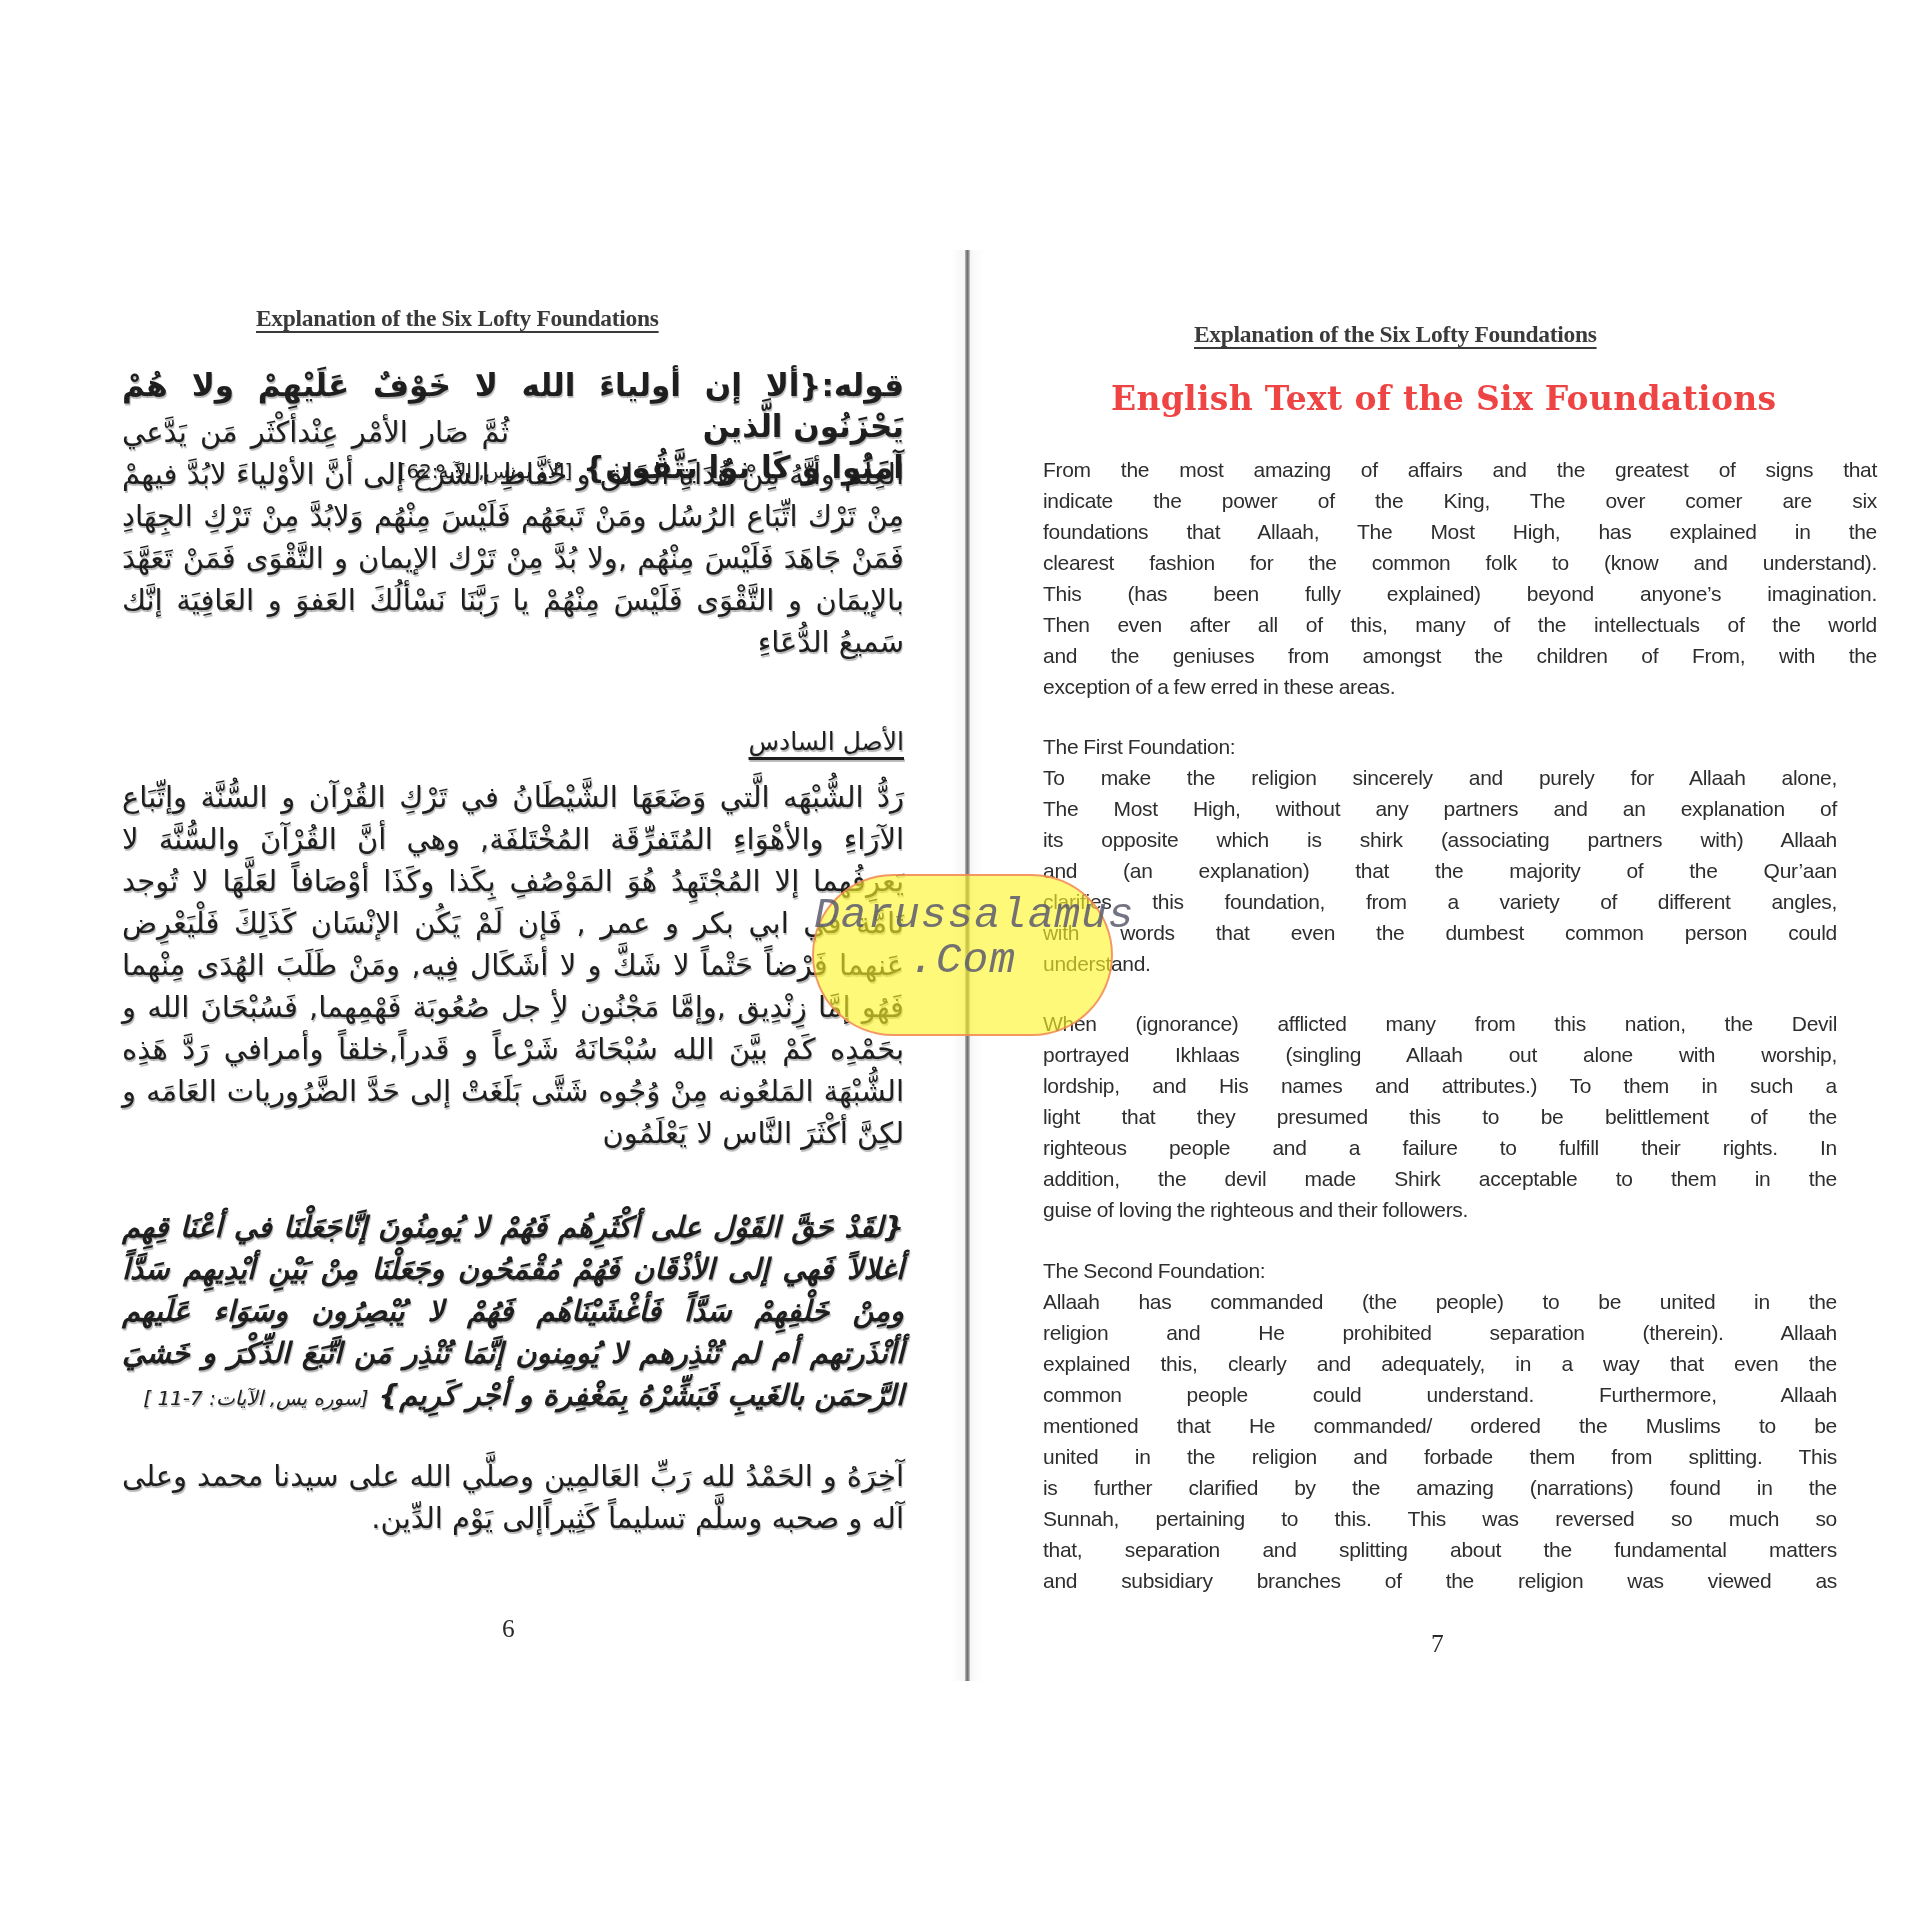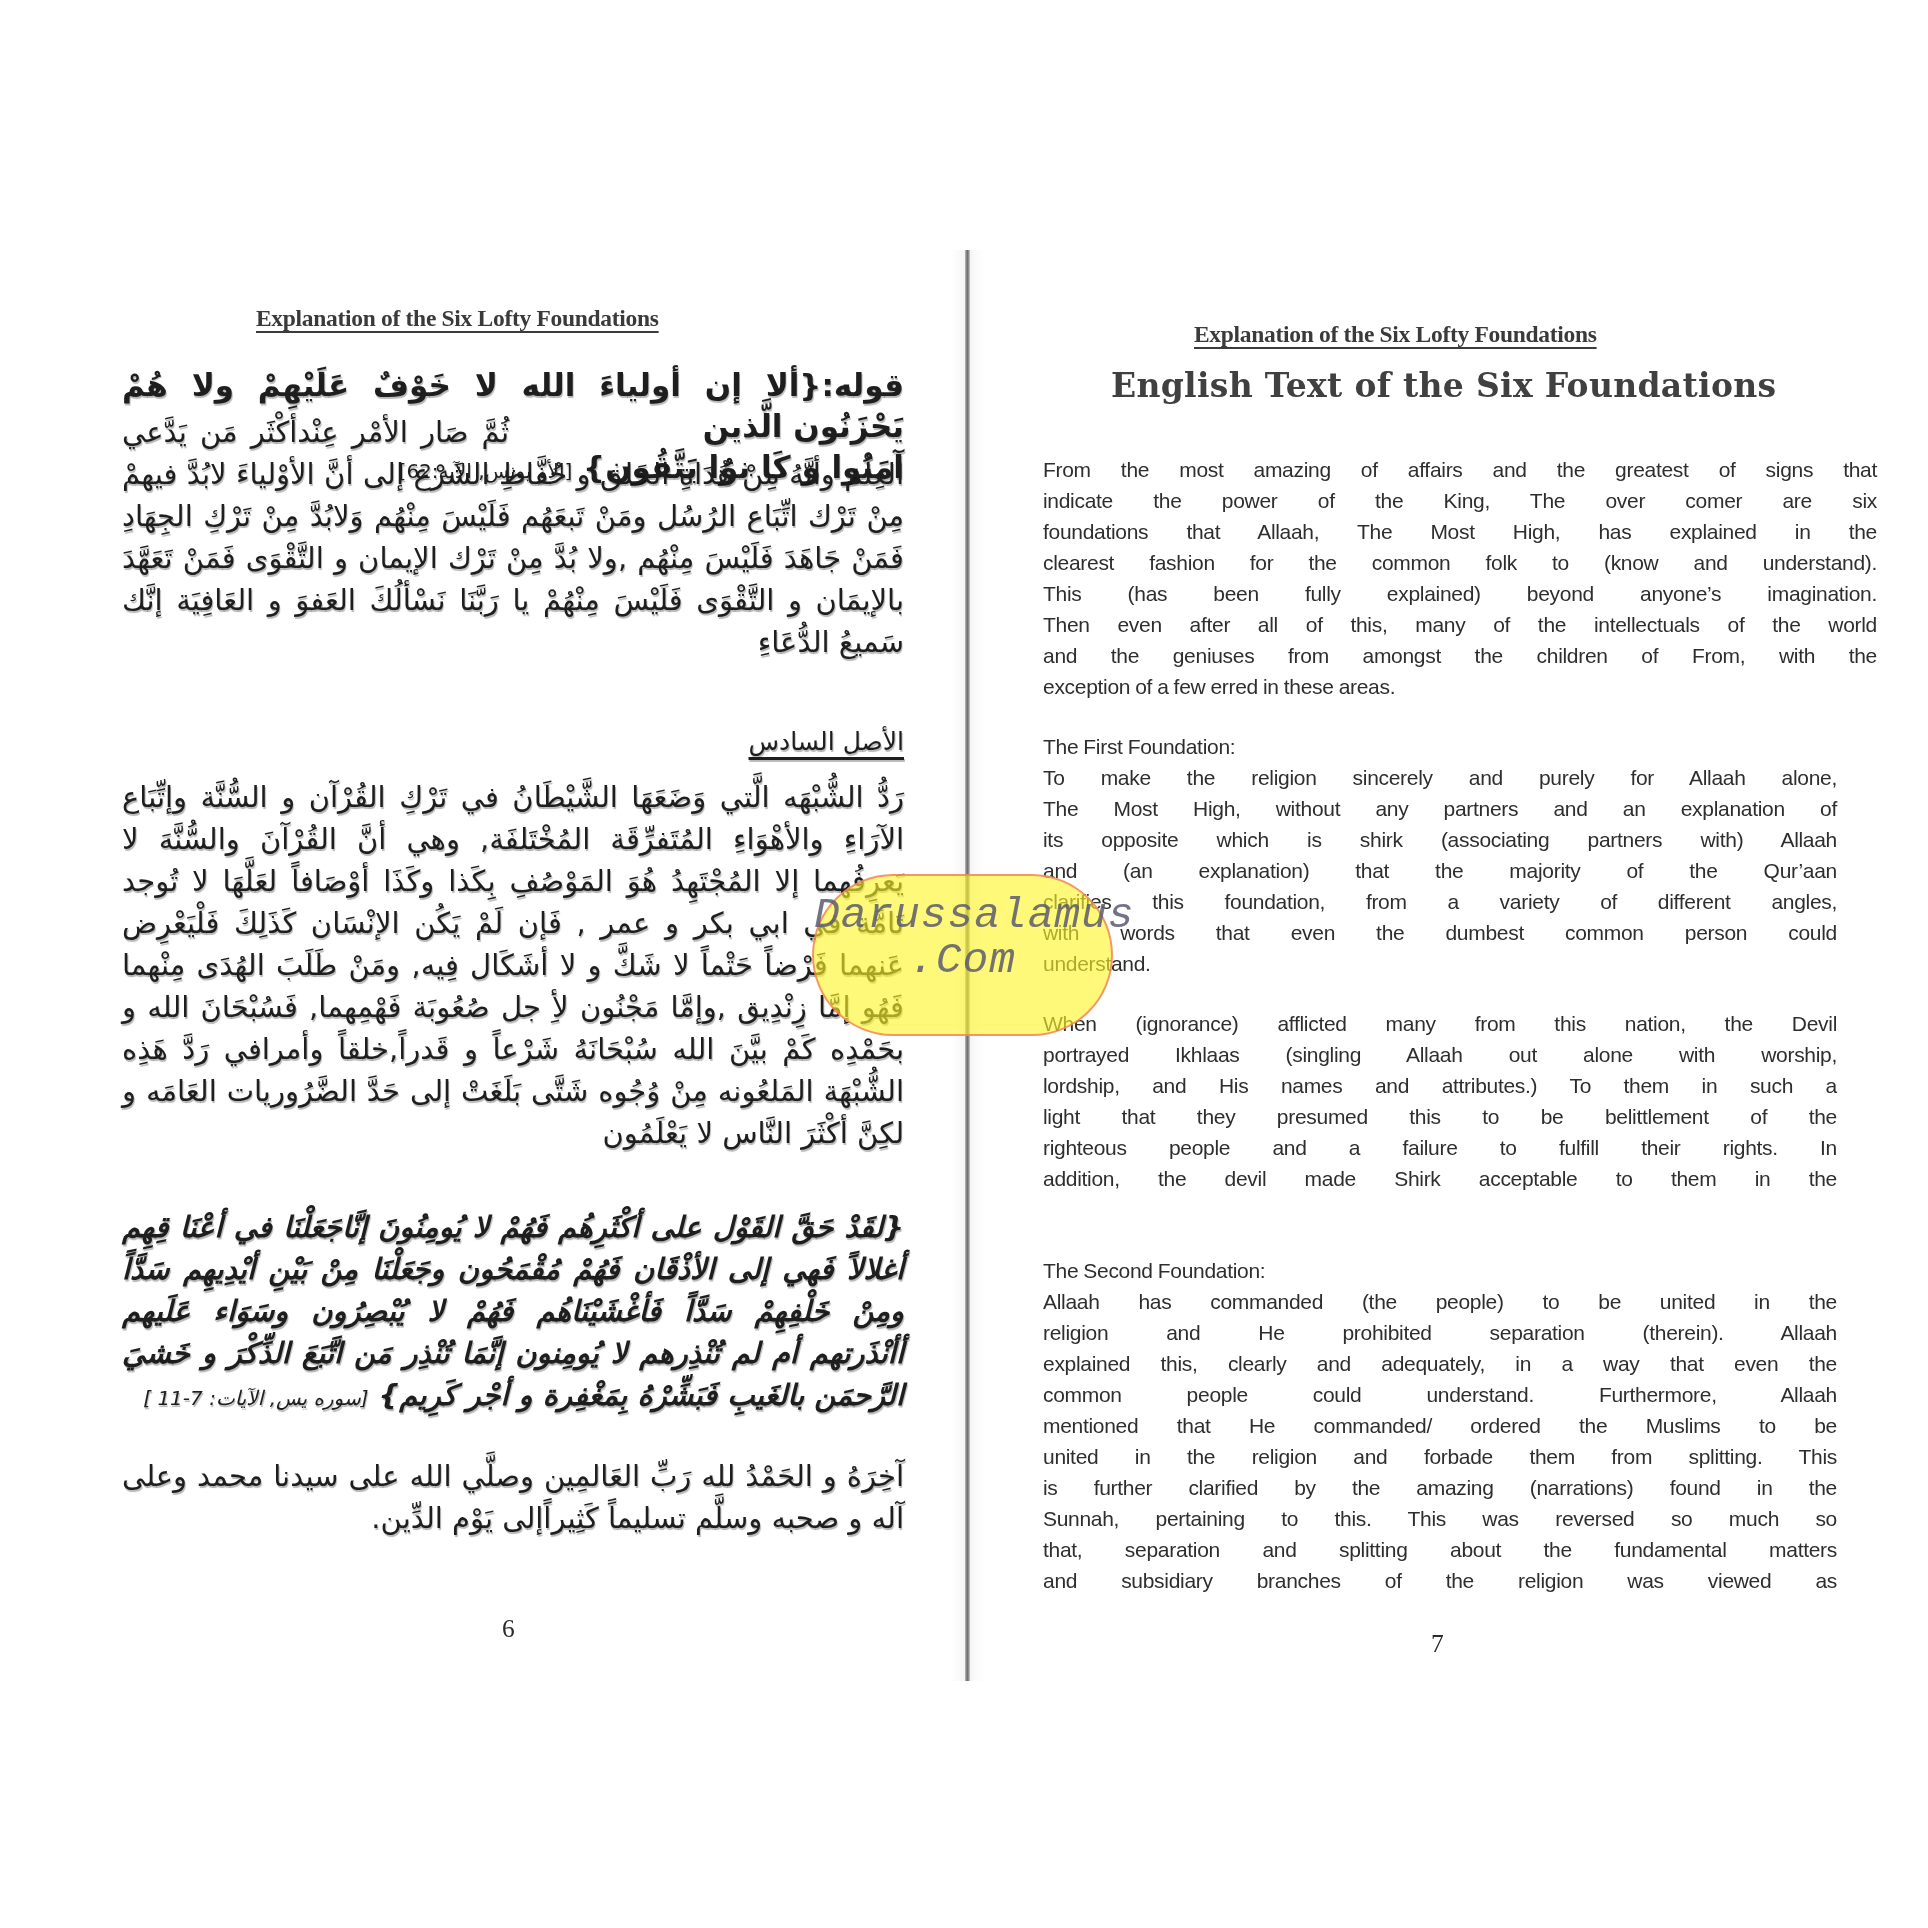--- a/index.html
+++ b/index.html
@@ -107,25 +107,25 @@
       font-family: "Liberation Serif", serif;
       font-size: 25.4px;
       color: #2a2a2a;
     }
     .left-page-number { left: 502px; top: 1614px; }
     .right-page-number { left: 1431px; top: 1629px; }
 
     
     .english-title {
       position: absolute;
-      left: 1111px; top: 366px;
+      left: 1111px; top: 379px;
       font-family: "DejaVu Serif", serif;
       font-weight: bold;
       font-size: 33px;
-      color: #404040;
+      color: #ef4444;
       letter-spacing: 0.3px;
       white-space: nowrap;
     }
     .english-block {
       position: absolute;
       left: 1043px;
       font-family: Liberation Sans, sans-serif;
       font-size: 21px;
       line-height: 31px;
       color: #2e2e2e;
@@ -241,20 +241,21 @@
       <span class="line">with words that even the dumbest common person could</span>
       <span class="line last">understand.</span>
     </div>
     <div class="english-block english-f1-cont">
       <span class="line">When (ignorance) afflicted many from this nation, the Devil</span>
       <span class="line">portrayed Ikhlaas (singling Allaah out alone with worship,</span>
       <span class="line">lordship, and His names and attributes.) To them in such a</span>
       <span class="line">light that they presumed this to be belittlement of the</span>
       <span class="line">righteous people and a failure to fulfill their rights. In</span>
       <span class="line">addition, the devil made Shirk acceptable to them in the</span>
+      <span class="line last">guise of loving the righteous and their followers.</span>
     </div>
 
     <div class="english-block english-f2-label">
       <span class="line last">The Second Foundation:</span>
     </div>
     <div class="english-block english-f2-body">
       <span class="line">Allaah has commanded (the people) to be united in the</span>
       <span class="line">religion and He prohibited separation (therein). Allaah</span>
       <span class="line">explained this, clearly and adequately, in a way that even the</span>
       <span class="line">common people could understand. Furthermore, Allaah</span>

